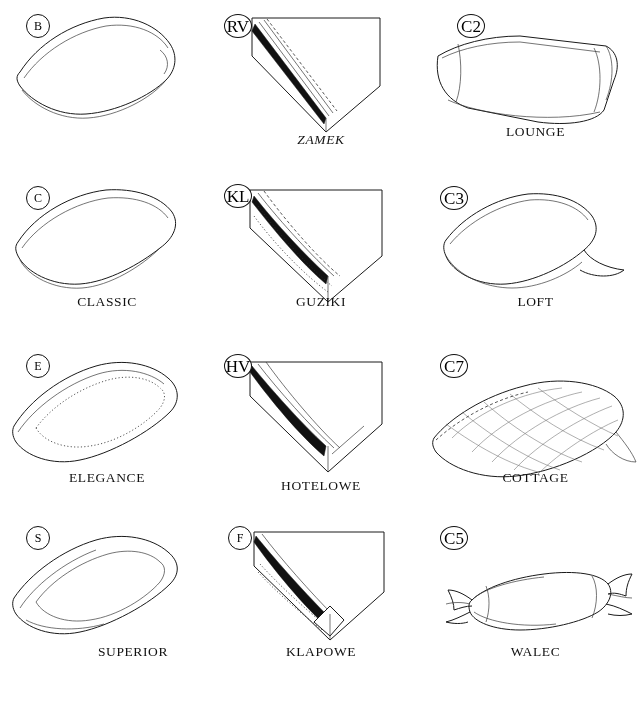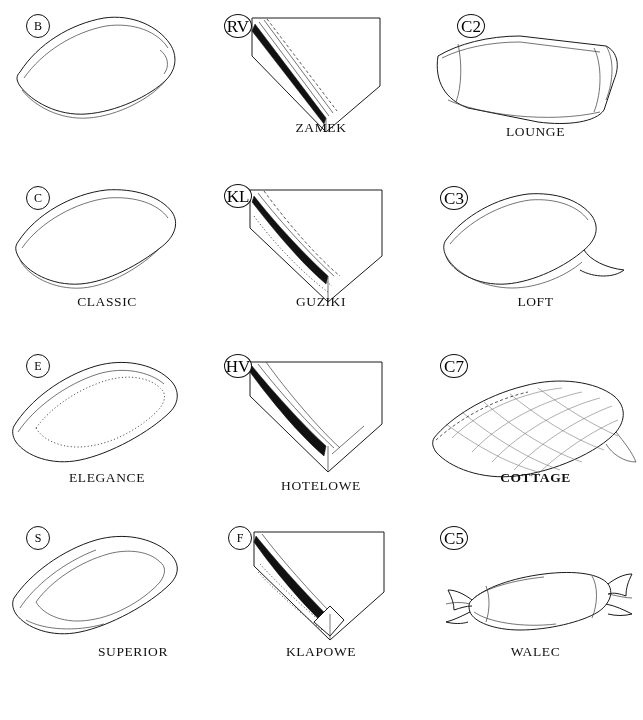--- a/index.html
+++ b/index.html
@@ -109,21 +109,21 @@
       <div class="art">
         <svg width="214" height="172" viewBox="0 0 214 172">
           <path class="ln" d="M38 18 L 166 18 L 166 86 L 112 132 L 38 56 Z"></path>
           <path class="fillblk" d="M41 24 L 112 118 L 110 124 L 38 31 Z"></path>
           <path class="ln-thin" d="M45 22 L 115 116"></path>
           <path class="ln-thin" d="M50 20 L 119 113"></path>
           <path class="dash" d="M53 19 L 123 111"></path>
           <path class="ln-thin" d="M112 132 L 112 118"></path>
         </svg>
       </div>
-      <div class="label" style="top:120px;">ZAMEK</div>
+      <div class="label" style="top:132px;font-style:italic;">ZAMEK</div>
     </div>
 
     <div class="cell">
       <div class="code-badge w2" style="left:29px; top:14px;">
         <span>C2</span>
       </div>
       <div class="art">
         <svg width="215" height="172" viewBox="0 0 215 172">
           <path class="ln" d="M10 56 C 30 44, 60 36, 92 36 L 178 46 C 190 52, 192 66, 186 80 L 176 110 C 168 122, 140 126, 110 122 L 40 108 C 18 100, 6 82, 10 56 Z"></path>
           <path class="ln-thin" d="M14 58 C 34 48, 62 42, 92 42 L 172 52"></path>
@@ -231,21 +231,21 @@
             <path d="M18 80 C 40 96, 74 118, 110 128"></path>
             <path d="M34 68 C 58 88, 96 114, 132 126"></path>
             <path d="M56 58 C 80 80, 118 106, 154 118"></path>
             <path d="M82 50 C 106 70, 142 94, 176 106"></path>
             <path d="M110 44 C 134 62, 166 82, 190 92"></path>
           </g>
           <path class="dash" d="M8 96 C 30 76, 64 56, 100 48"></path>
           <path class="ln-thin" d="M188 88 C 196 98, 204 108, 208 118 C 196 118, 184 110, 178 100"></path>
         </svg>
       </div>
-      <div class="label" style="top:126px;font-weight:bold;">COTTAGE</div>
+      <div class="label" style="top:126px;">COTTAGE</div>
     </div>
 
     <div class="cell">
       <div class="code-badge w1" style="left:26px; top:10px;">
         <span>S</span>
       </div>
       <div class="art">
         <svg width="214" height="172" viewBox="0 0 214 172">
           <path class="ln" d="M14 82 C 30 58, 62 34, 96 24 C 124 16, 152 22, 168 36 C 180 46, 180 58, 170 68 C 150 88, 110 110, 80 116 C 52 122, 26 112, 16 98 C 12 92, 12 86, 14 82 Z"></path>
           <path class="ln-thin" d="M36 86 C 52 64, 80 46, 108 38 C 130 32, 150 36, 160 46"></path>

